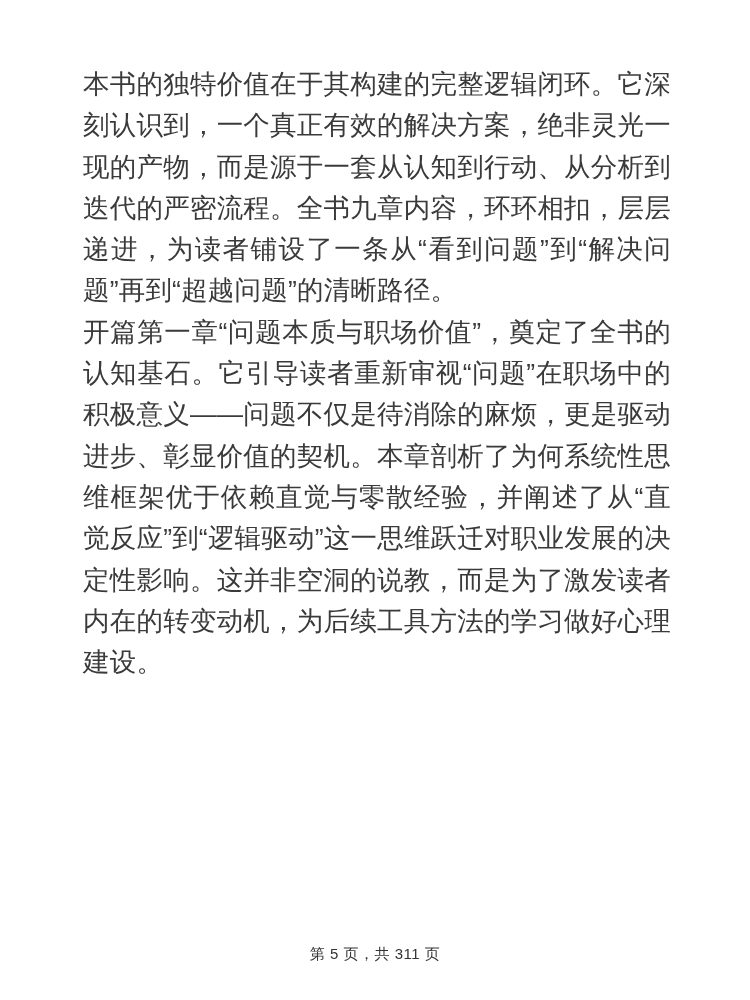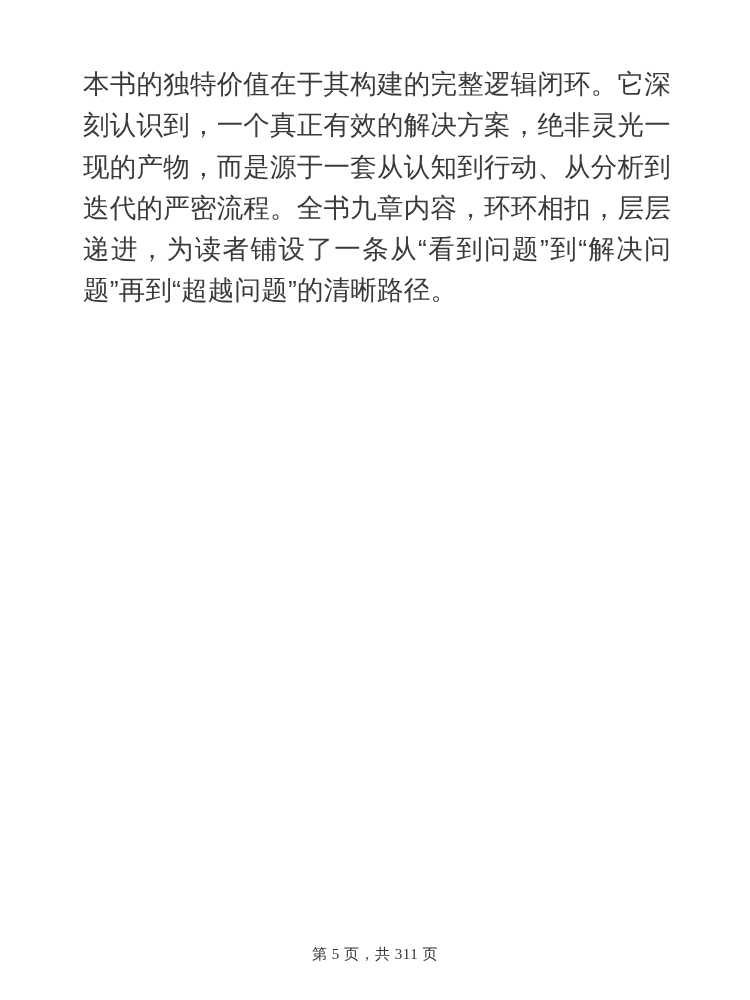--- a/index.html
+++ b/index.html
@@ -39,28 +39,29 @@
     }
     .footer {
       position: absolute;
       left: 0;
       right: 0;
       top: 944px;
       text-align: center;
       font-size: 15px;
       line-height: 20px;
       color: #333333;
-      font-family: Liberation Serif, serif;
+      font-family: Liberation Sans, sans-serif;
       letter-spacing: 0.5px;
     }
   </style>
 </head>
 <body>
 
 <div class="page">
   <div class="content">
     <p class="para">本书的独特价值在于其构建的完整逻辑闭环。它深刻认识到，一个真正有效的解决方案，绝非灵光一现的产物，而是源于一套从认知到行动、从分析到迭代的严密流程。全书九章内容，环环相扣，层层递进，为读者铺设了一条从“看到问题”到“解决问题”再到“超越问题”的清晰路径。</p>
+    <p class="para">开篇第一章“问题本质与职场价值”，奠定了全书的认知基石。它引导读者重新审视“问题”在职场中的积极意义——问题不仅是待消除的麻烦，更是驱动进步、彰显价值的契机。本章剖析了为何系统性思维框架优于依赖直觉与零散经验，并阐述了从“直觉反应”到“逻辑驱动”这一思维跃迁对职业发展的决定性影响。这并非空洞的说教，而是为了激发读者内在的转变动机，为后续工具方法的学习做好心理建设。</p>
   </div>
 
   <div class="footer">
     <span>第 5 页，共 311 页</span>
   </div>
 </div>
 
 </body></html>

